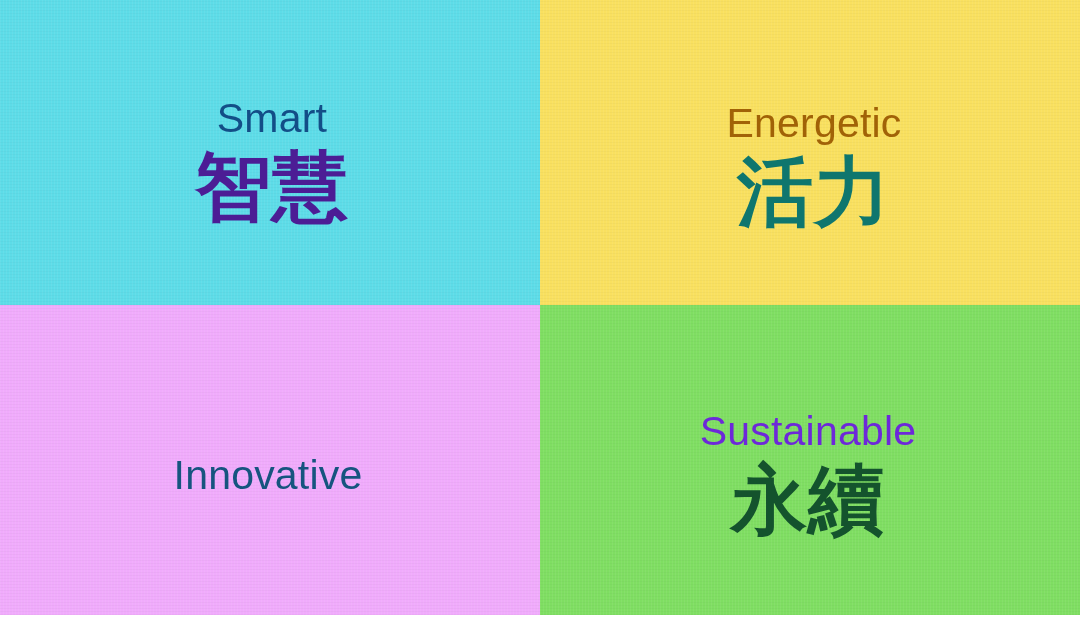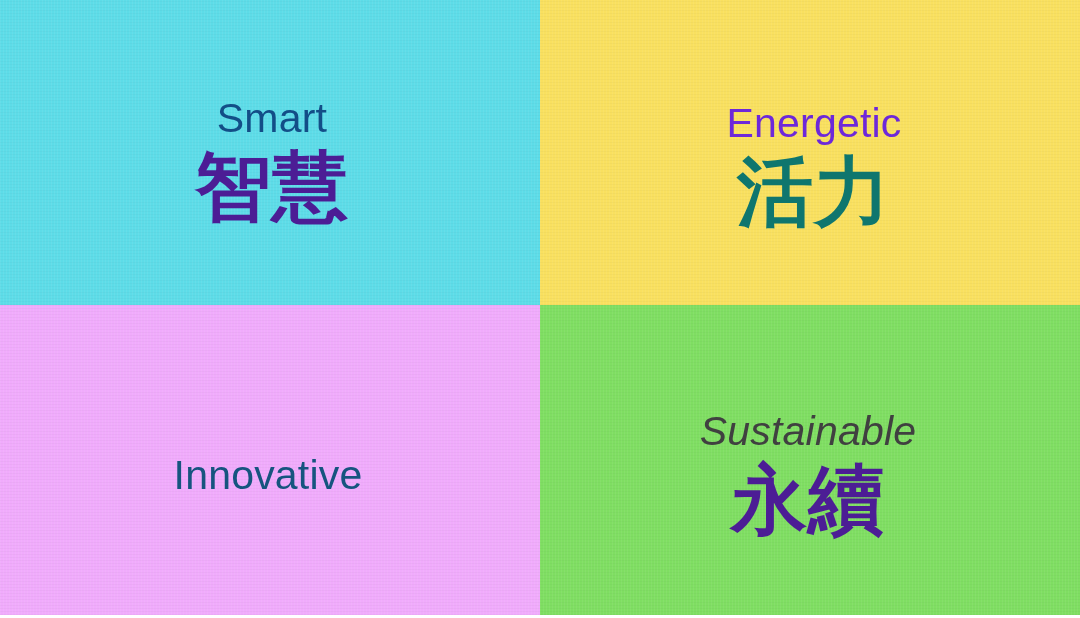--- a/index.html
+++ b/index.html
@@ -110,35 +110,35 @@
 
     <div class="panel panel-tl" style="background: rgb(93, 220, 232);">
       <div class="panel-inner">
         <div class="label-en" style="color: rgb(19, 78, 135);">Smart</div>
         <div class="label-zh" style="color: #4c1d95;">智慧</div>
       </div>
     </div>
 
     <div class="panel panel-tr" style="background: rgb(249, 224, 95);">
       <div class="panel-inner">
-        <div class="label-en" style="color: #6d28d9;">Energetic</div>
+        <div class="label-en" style="color: #a16207;">Energetic</div>
         <div class="label-zh" style="color: #0f766e;">活力</div>
       </div>
     </div>
 
     <div class="panel panel-bl" style="background: #f0abfc;">
       <div class="panel-inner">
         <div class="label-en" style="color: rgb(22, 84, 127);">Innovative</div>
       </div>
     </div>
 
     <div class="panel panel-br" style="background: rgb(127, 222, 98);">
       <div class="panel-inner">
-        <div class="label-en" style="color: #404040; font-style: italic;">Sustainable</div>
-        <div class="label-zh" style="color: #4c1d95;">永續</div>
+        <div class="label-en" style="color: #6d28d9;">Sustainable</div>
+        <div class="label-zh" style="color: #14532d;">永續</div>
       </div>
     </div>
 
   </div>
 
   <div class="bottom-strip"></div>
 
 </div>
 
 </body></html>

